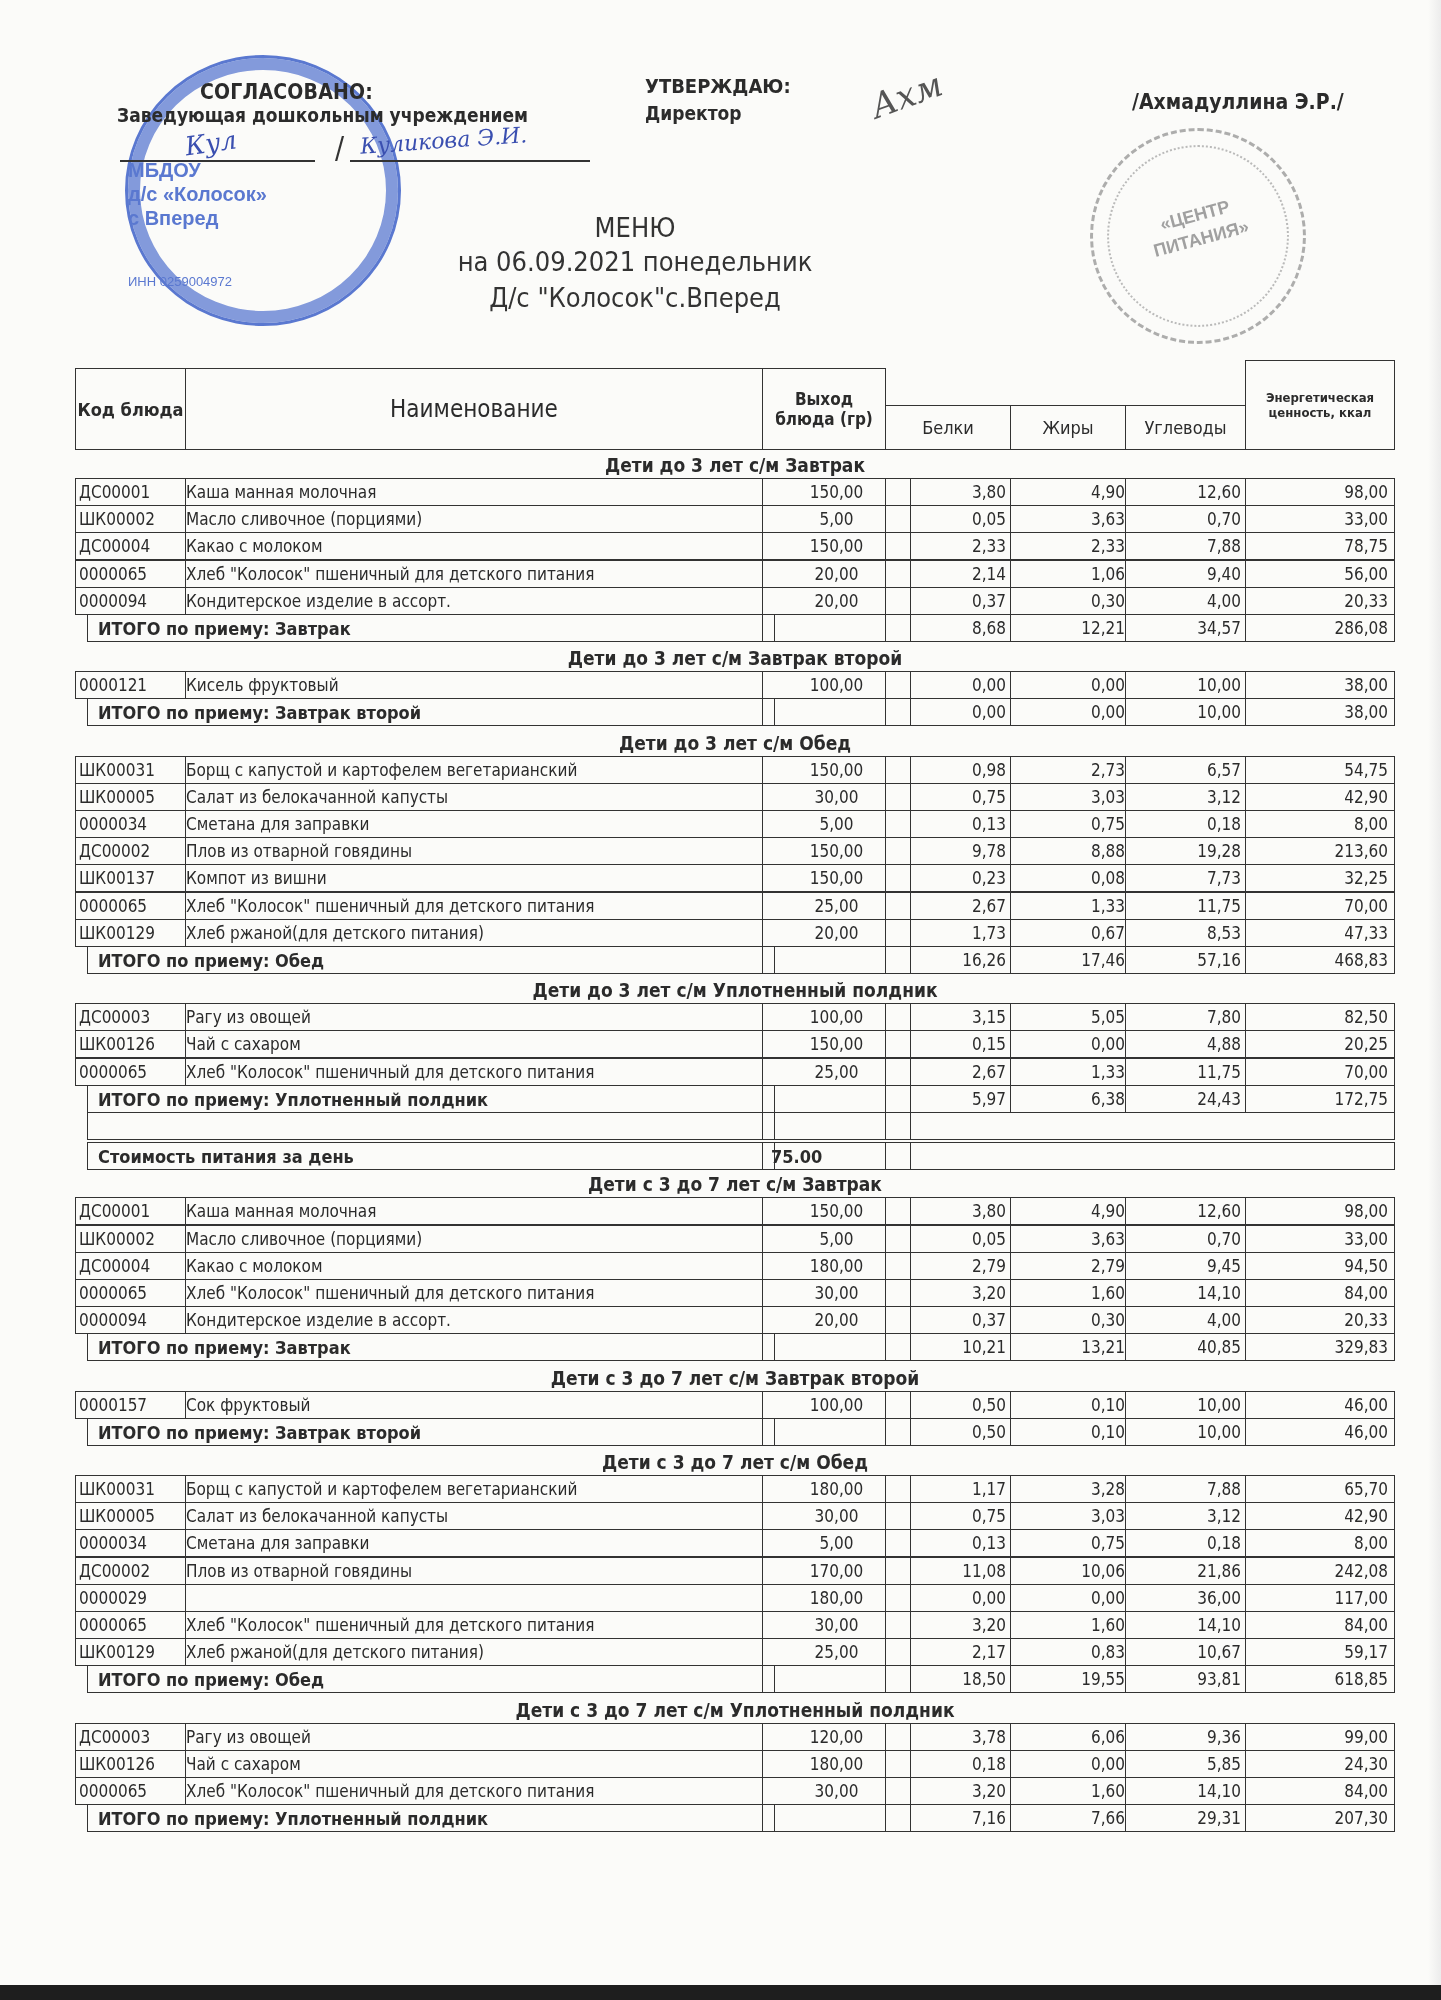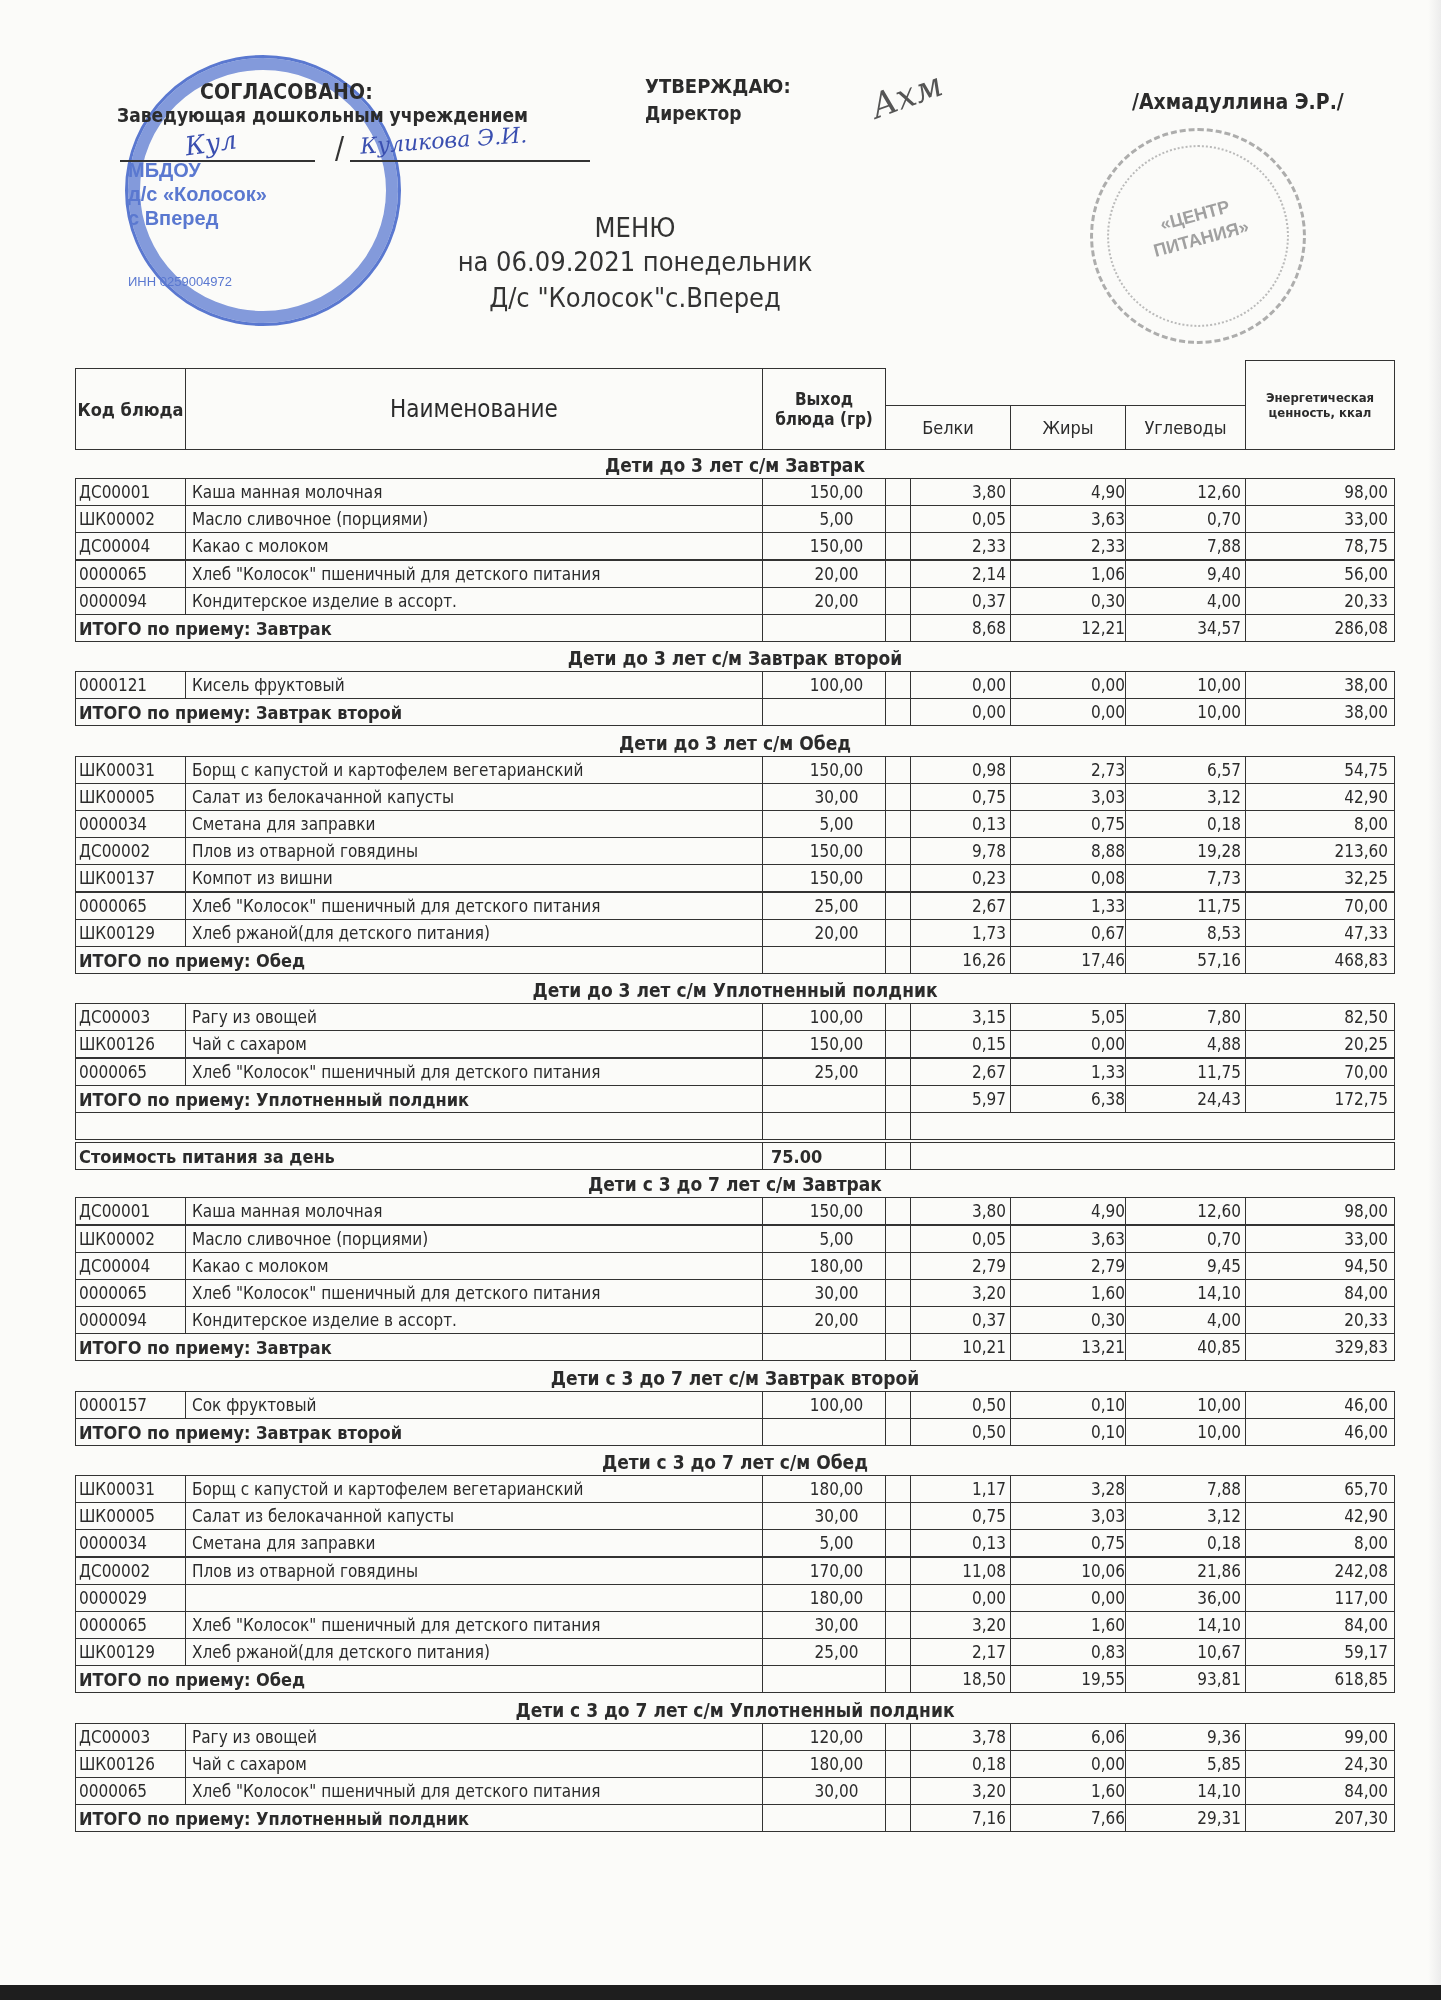--- a/index.html
+++ b/index.html
@@ -33,27 +33,27 @@
 
   .doc-title { left:0; width:1270px; text-align:center; font-size:27px; color:#333; }
   .t1 { top:212px; }
   .t2 { top:246px; }
   .t3 { top:282px; }
   .hdr { position:absolute; left:75px; top:368px; width:1320px; height:82px; }
   .cell { position:absolute; box-sizing:border-box; border:1.5px solid #333; font-size:17px; }
   .row { position:absolute; left:75px; width:1320px; height:27px; }
   .row .cell { top:0; height:28px; line-height:27px; white-space:nowrap; overflow:hidden; }
   .c-code { left:0; width:111px; padding-left:3px; }
-  .c-name { left:110px; width:578px; padding-left:6px; }
+  .c-name { left:110px; width:578px; }
   .c-yield { left:687px; width:149px; text-align:center; }
   .c-b { left:810px; width:126px; text-align:right; padding-right:4px; }
   .c-z { left:935px; width:116px; text-align:right; }
   .c-u { left:1050px; width:121px; text-align:right; padding-right:4px; }
   .c-e { left:1170px; width:150px; text-align:right; padding-right:6px; }
-  .c-total { left:0; width:688px; padding-left:3px; font-weight:bold; font-size:18px; }
+  .c-total { left:12px; width:688px; padding-left:10px; font-weight:bold; font-size:18px; }
   .c-rest { left:810px; width:510px; }
   .section-title { position:absolute; left:75px; width:1320px; text-align:center; font-weight:bold; font-size:19px; height:26px; line-height:26px; }
   .hdr .cell { display:flex; align-items:center; justify-content:center; text-align:center; }
   .bold { font-weight:bold; }
   .bottom-bar { left:0; top:1985px; width:1441px; height:15px; background:#1e1e1e; }
   .right-edge { left:1428px; top:0; width:13px; height:1985px; background:linear-gradient(to right,#fbfbf9,#ececec); }
 </style>
 </head>
 <body>
 

